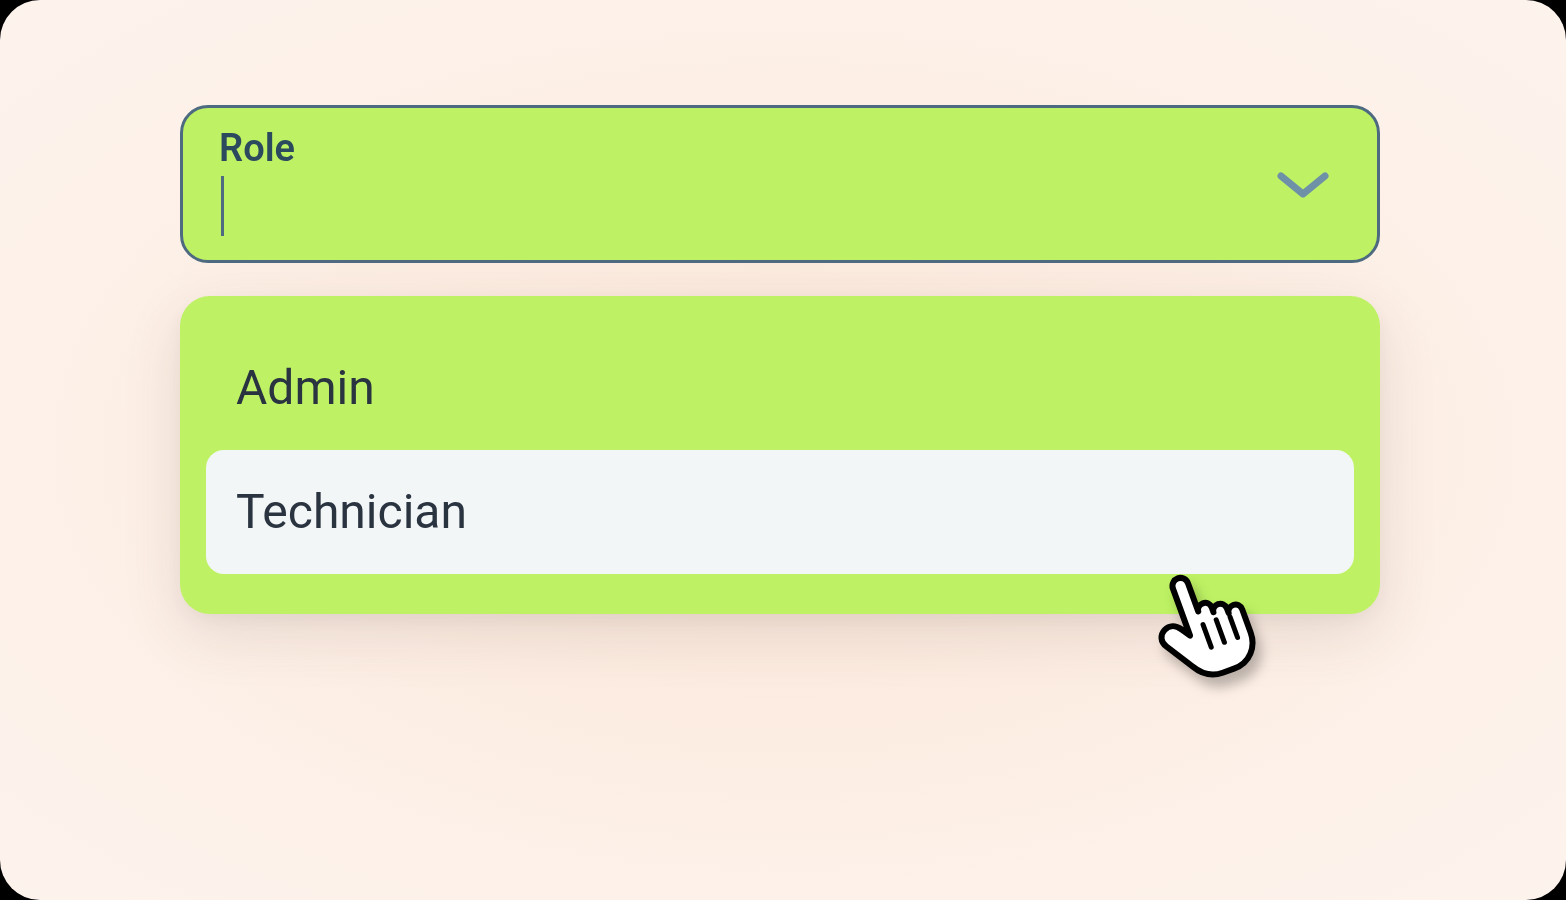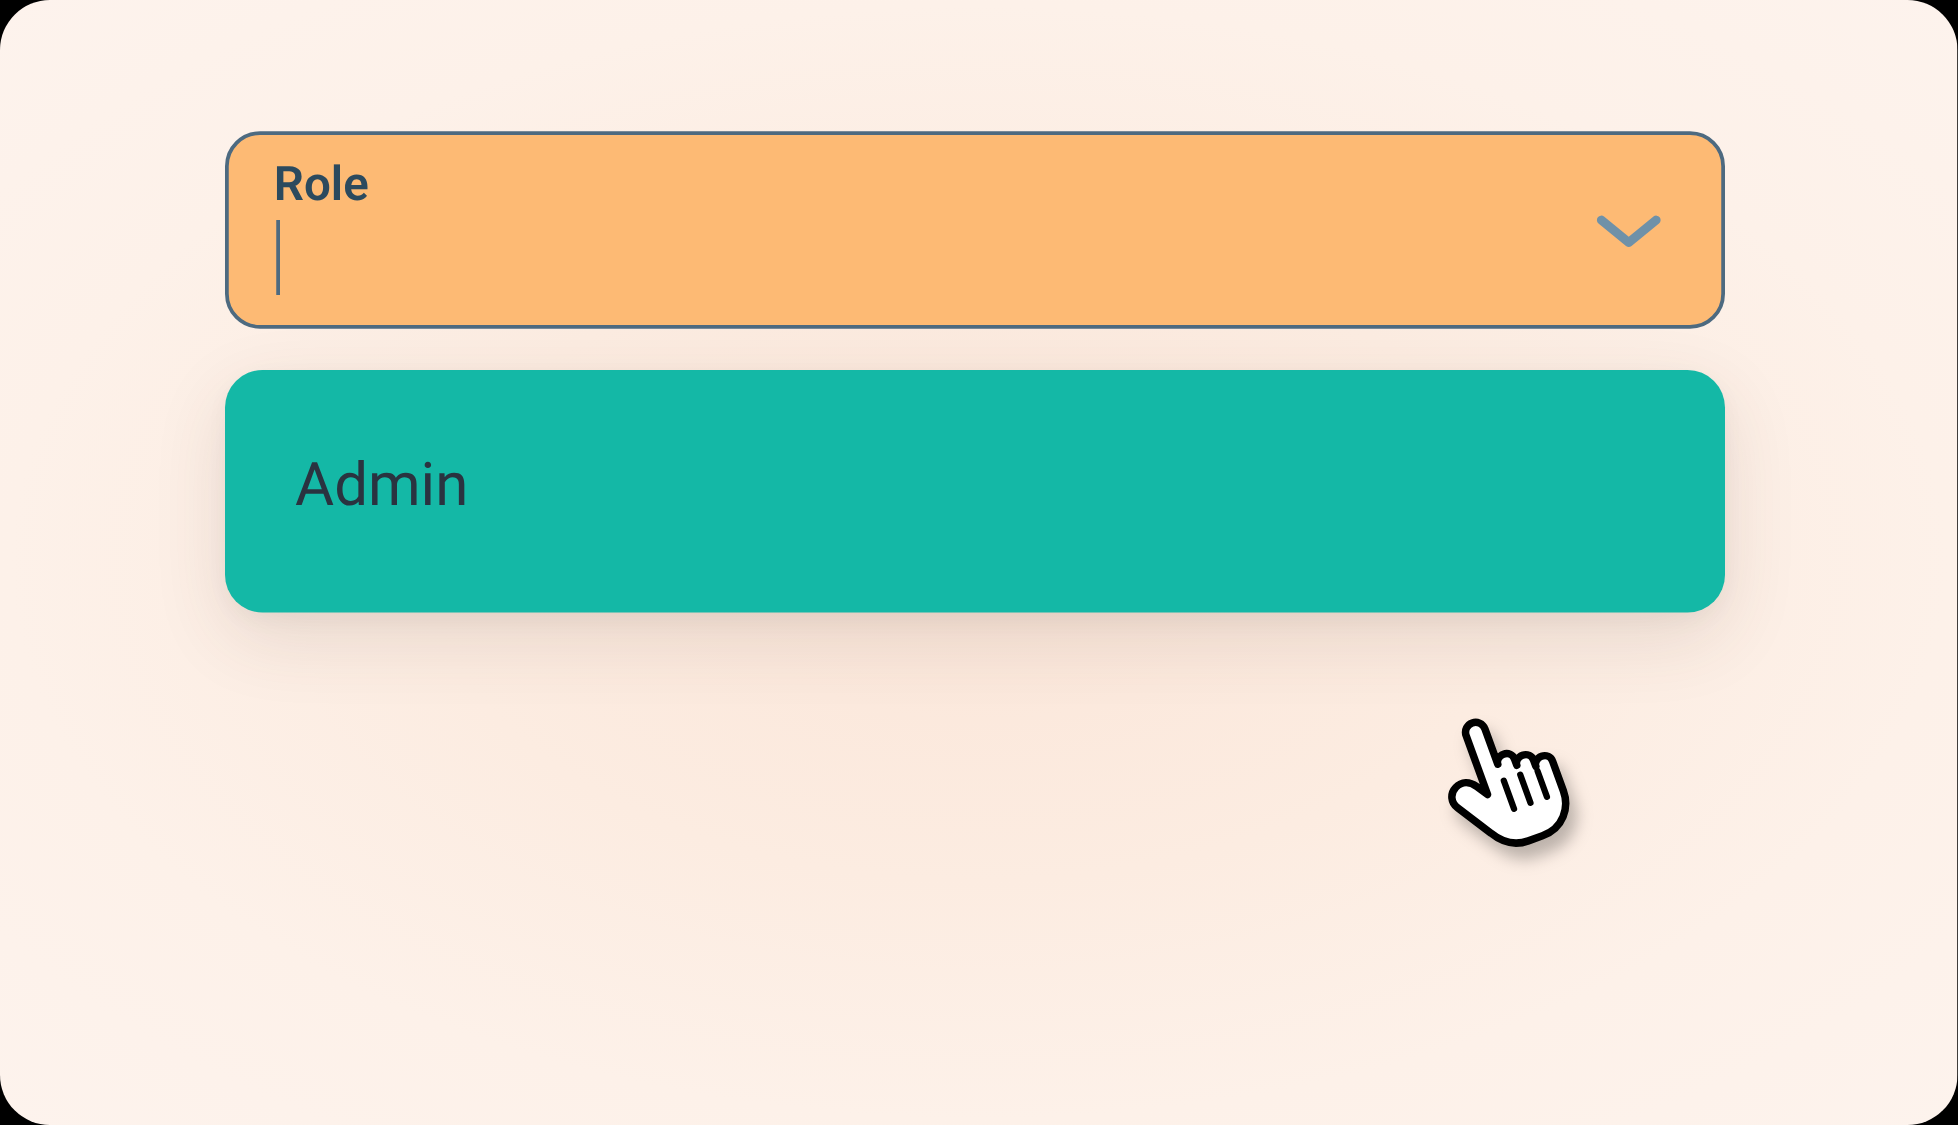--- a/index.html
+++ b/index.html
@@ -39,21 +39,21 @@
       position: absolute;
       left: 180px;
       top: 105px;
       width: 1200px;
     }
 
     .dropdown-field {
       position: relative;
       width: 100%;
       height: 158px;
-      background: #fdba74;
+      background: #bef264;
       border: 3px solid #4D6A80;
       border-radius: 28px;
       padding: 20px 40px 32px 36px;
       display: flex;
       align-items: center;
       cursor: pointer;
     }
 
     .dropdown-label {
       position: absolute;
@@ -87,21 +87,21 @@
 
     .chevron-wrap svg {
       display: block;
     }
 
     .dropdown-menu {
       position: absolute;
       left: 180px;
       top: 296px;
       width: 1200px;
-      background: #14b8a6;
+      background: #bef264;
       border-radius: 30px;
       padding: 30px 26px 40px;
       box-shadow: 0 20px 60px rgba(80, 60, 50, 0.12), 0 6px 18px rgba(0,0,0,0.04);
     }
 
     .dropdown-option {
       font-size: 48px;
       font-weight: 400;
       color: #2A3340;
       padding: 38px 30px;
@@ -135,20 +135,21 @@
       <div class="chevron-wrap">
         <svg width="56" height="36" viewBox="0 0 56 36" fill="none">
           <path d="M6 10 L28 28 L50 10" stroke="#6F91A8" stroke-width="7" stroke-linecap="round" stroke-linejoin="round"></path>
         </svg>
       </div>
     </div>
   </div>
 
   <div class="dropdown-menu">
     <div class="dropdown-option">Admin</div>
+    <div class="dropdown-option hovered">Technician</div>
   </div>
 
   <div class="cursor-hand">
     <svg width="130" height="130" viewBox="0 0 130 130">
       <g transform="rotate(-20 65 65)">
         <path d="M48 18 C48 13 52 10 56 10 C60 10 64 13 64 18 L64 48
                  C64 45 67 42 71 42 C75 42 78 45 78 49 L78 54
                  C78 51 81 48 85 48 C89 48 92 51 92 55 L92 60
                  C92 57 95 54 99 54 C103 54 106 57 106 61 L106 86
                  C106 100 96 114 78 114 L66 114

